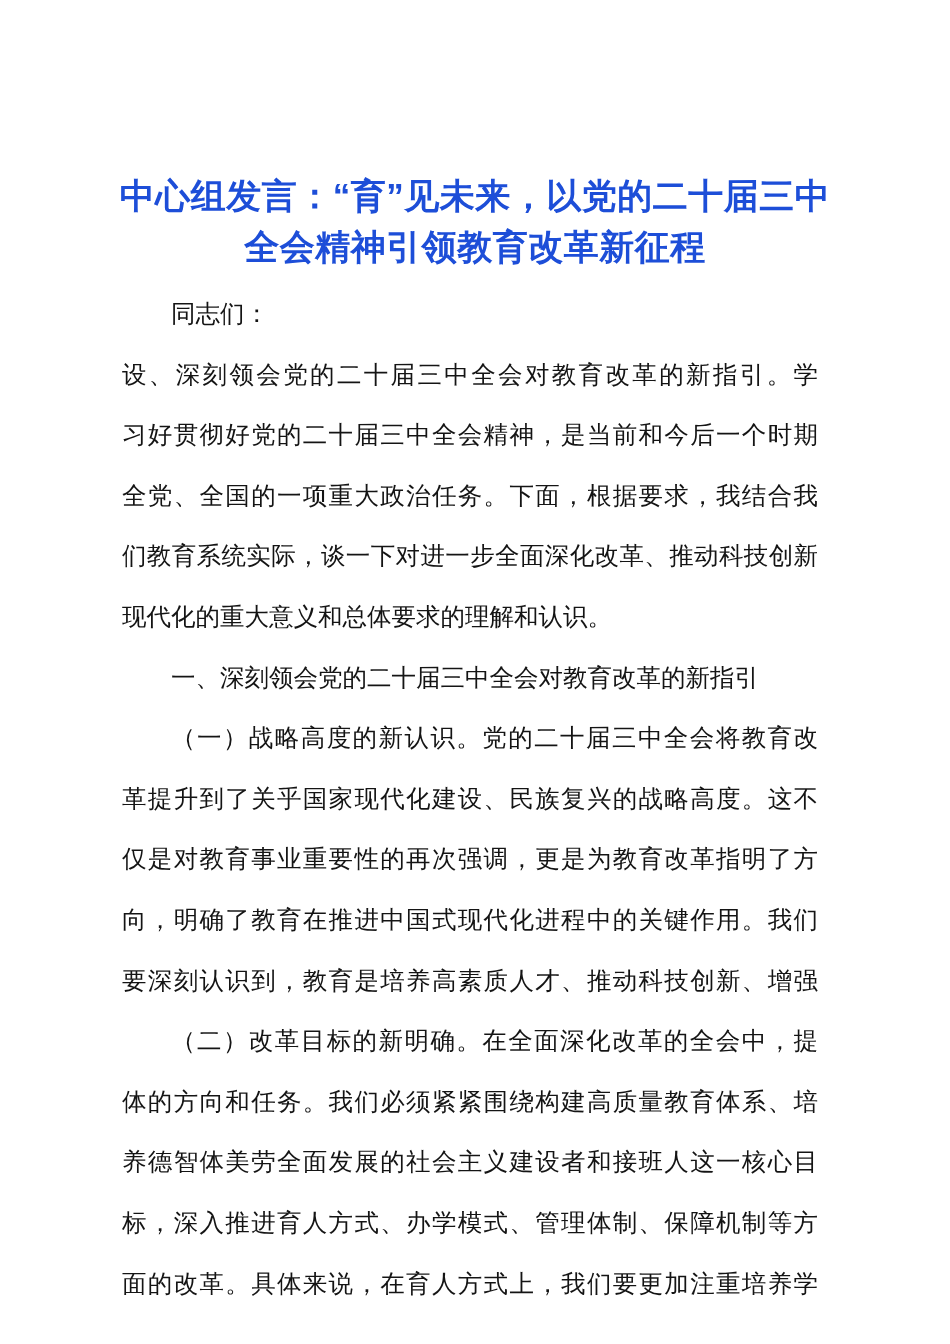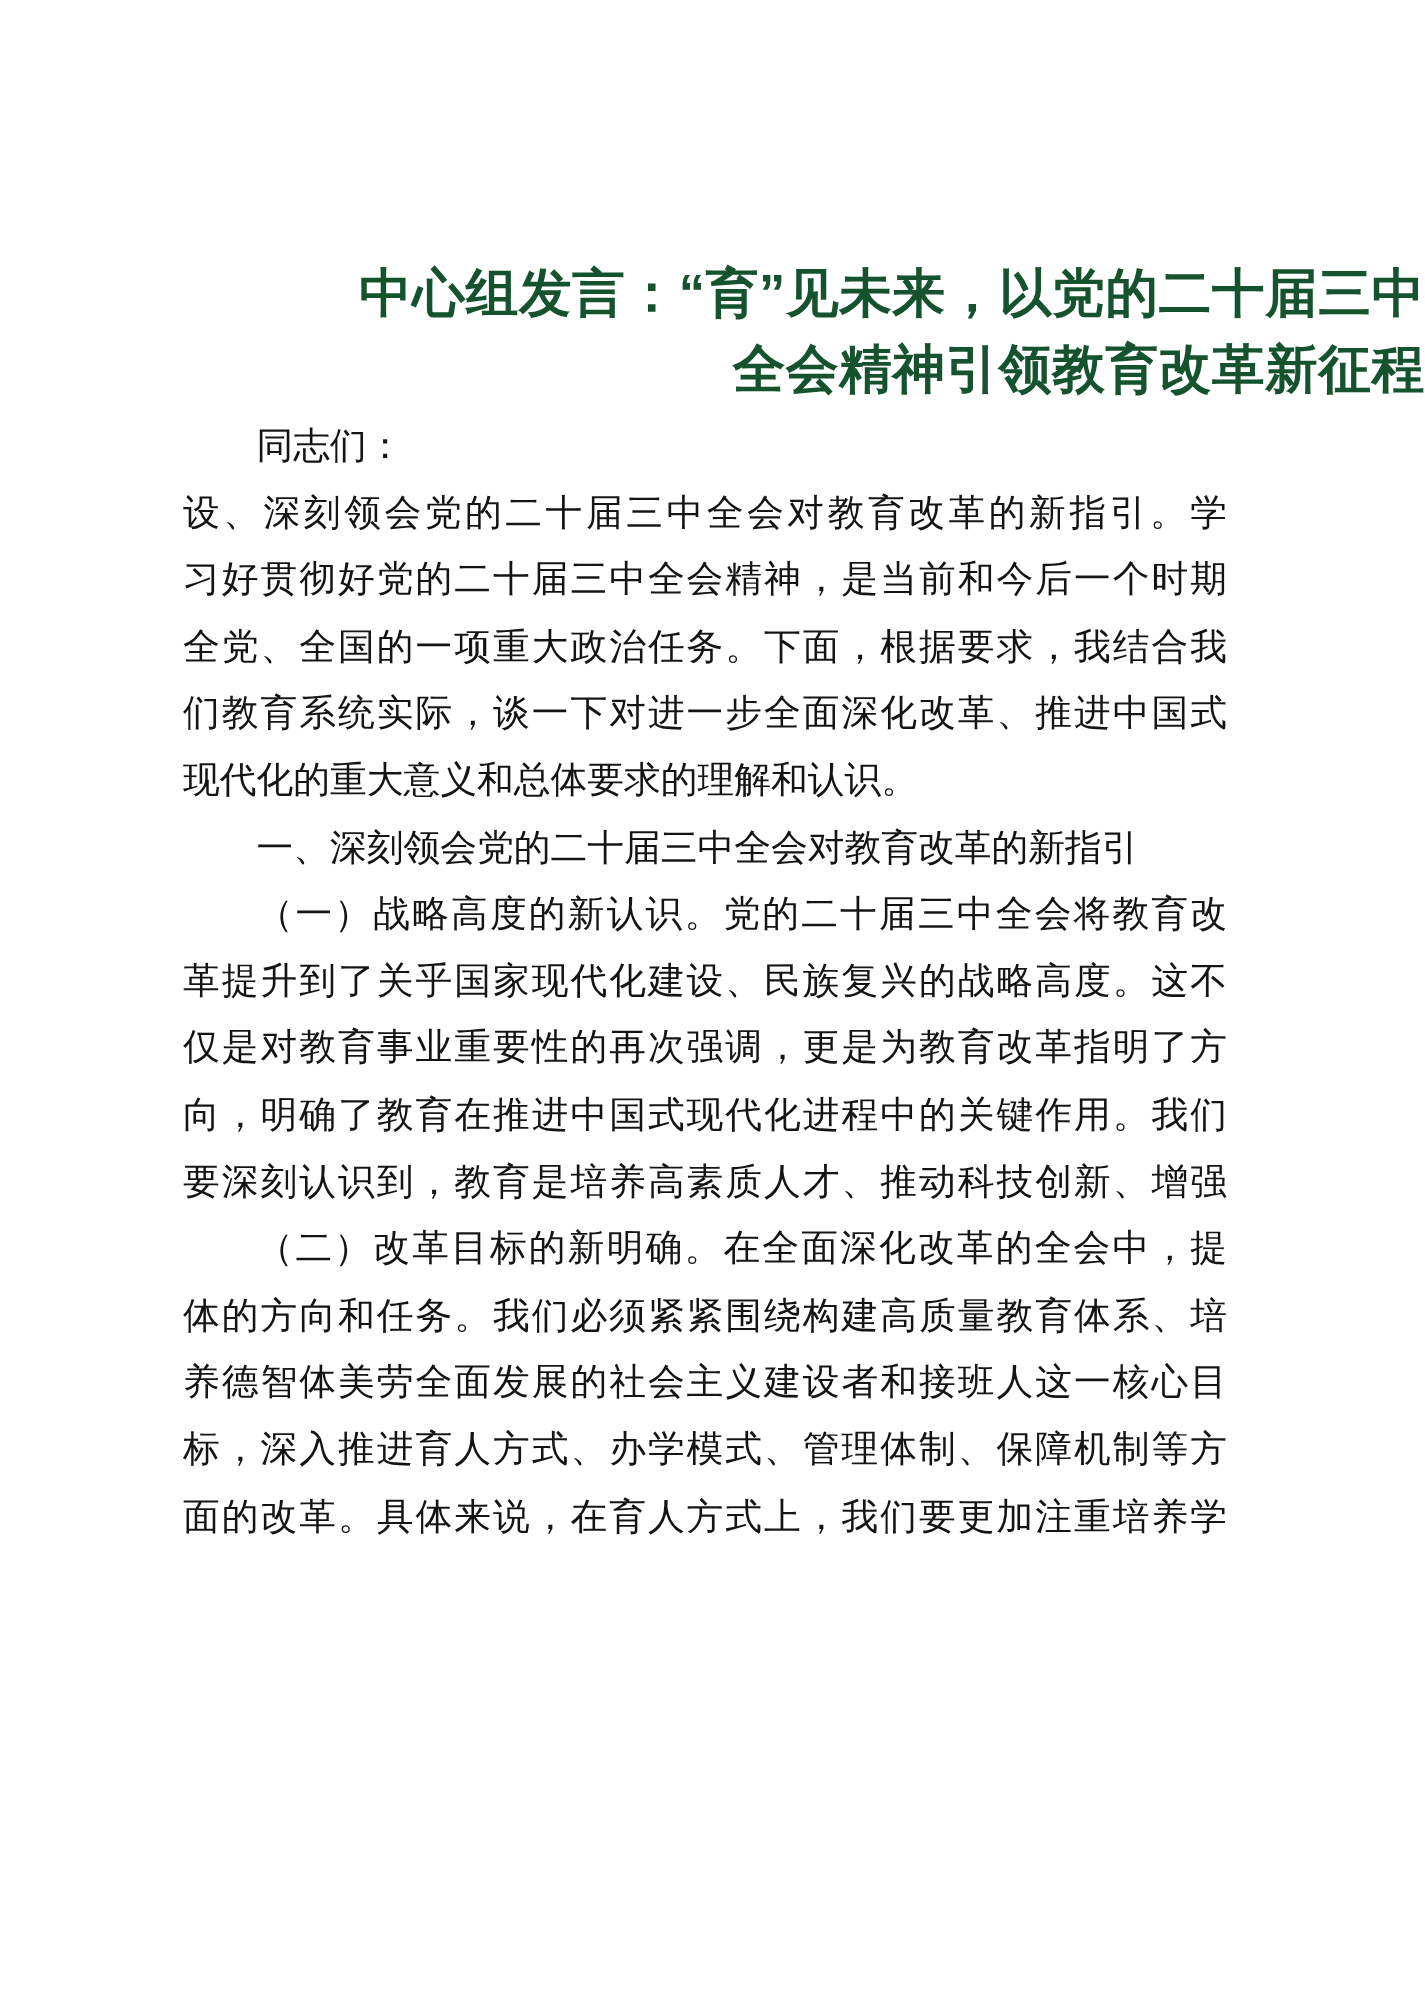--- a/index.html
+++ b/index.html
@@ -14,41 +14,42 @@
     background: #ffffff;
     overflow: hidden;
     font-family: "Liberation Sans", "DejaVu Sans", sans-serif;
     color: #141414;
   }
   .doc-title {
     position: absolute;
     top: 170px;
     left: 0;
     width: 950px;
-    text-align: right;
+    text-align: center;
     font-size: 35px;
     font-weight: bold;
     line-height: 51px;
     letter-spacing: 0.5px;
-    color: #14532d;
+    color: #1d4ed8;
   }
   .doc-body {
     position: absolute;
     top: 276px;
     left: 122px;
     width: 696px;
     font-size: 24.5px;
     color: #141414;
   }
   .line {
     height: 44.6px;
     line-height: 44.6px;
     white-space: nowrap;
     overflow: hidden;
     text-align: left;
+    margin-top: 16px;
   }
   .line.indent {
     text-indent: 2em;
   }
   .line.fill {
     text-align: justify;
     text-align-last: justify;
     text-justify: inter-character;
   }
 </style>
@@ -58,21 +59,21 @@
 <div class="page">
   <div class="doc-title">
     <div class="title-line">中心组发言：“育”见未来，以党的二十届三中</div>
     <div class="title-line">全会精神引领教育改革新征程</div>
   </div>
   <div class="doc-body" id="doc-body">
       <div class="line indent">同志们：</div>
       <div class="line fill">设、深刻领会党的二十届三中全会对教育改革的新指引。学</div>
       <div class="line fill">习好贯彻好党的二十届三中全会精神，是当前和今后一个时期</div>
       <div class="line fill">全党、全国的一项重大政治任务。下面，根据要求，我结合我</div>
-      <div class="line fill">们教育系统实际，谈一下对进一步全面深化改革、推进中国式</div>
+      <div class="line fill">们教育系统实际，谈一下对进一步全面深化改革、推动科技创新</div>
       <div class="line">现代化的重大意义和总体要求的理解和认识。</div>
       <div class="line indent">一、深刻领会党的二十届三中全会对教育改革的新指引</div>
       <div class="line indent fill">（一）战略高度的新认识。党的二十届三中全会将教育改</div>
       <div class="line fill">革提升到了关乎国家现代化建设、民族复兴的战略高度。这不</div>
       <div class="line fill">仅是对教育事业重要性的再次强调，更是为教育改革指明了方</div>
       <div class="line fill">向，明确了教育在推进中国式现代化进程中的关键作用。我们</div>
       <div class="line fill">要深刻认识到，教育是培养高素质人才、推动科技创新、增强</div>
       <div class="line indent fill">（二）改革目标的新明确。在全面深化改革的全会中，提</div>
       <div class="line fill">体的方向和任务。我们必须紧紧围绕构建高质量教育体系、培</div>
       <div class="line fill">养德智体美劳全面发展的社会主义建设者和接班人这一核心目</div>

